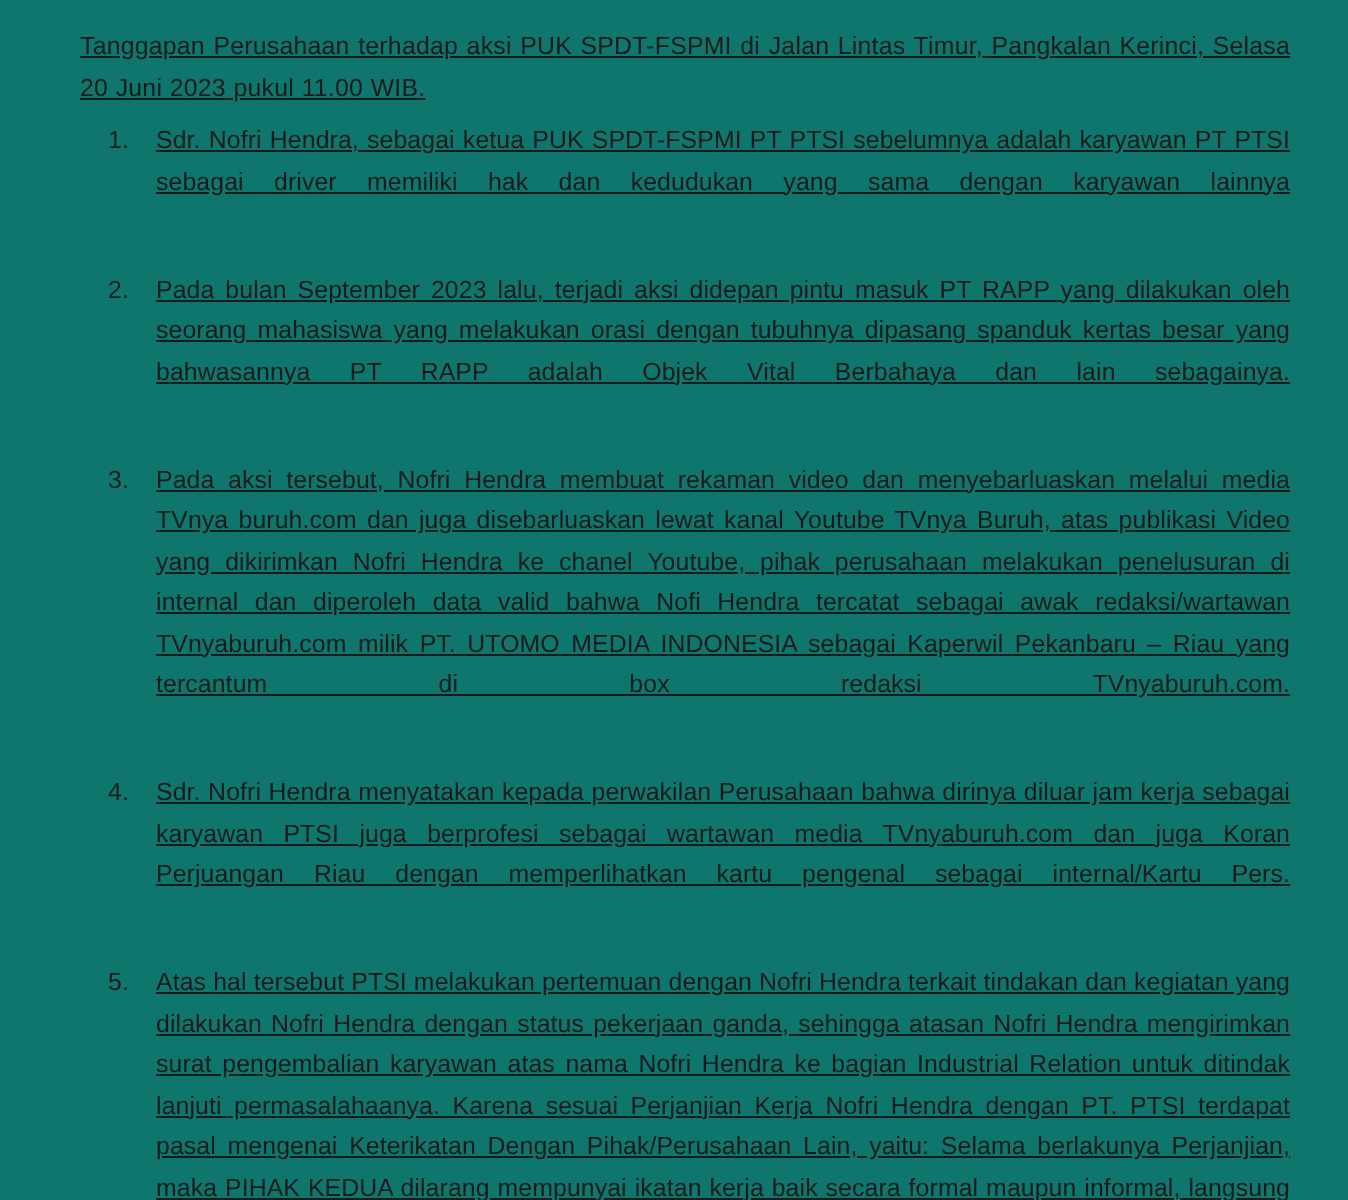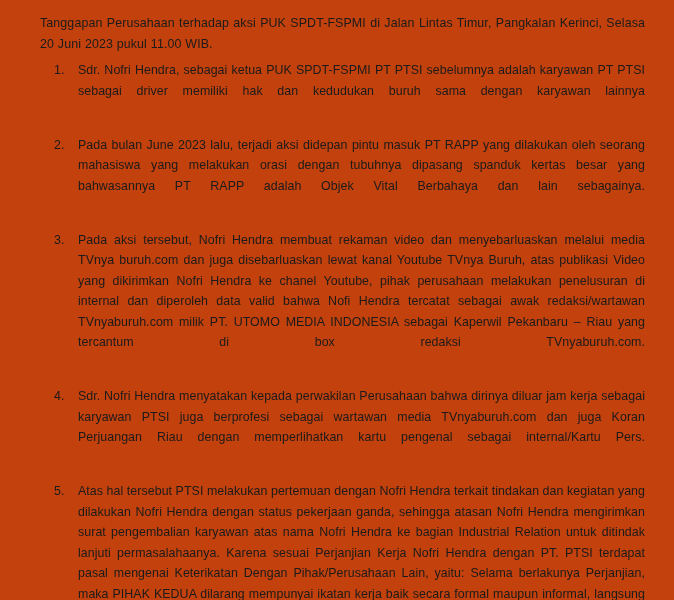--- a/index.html
+++ b/index.html
@@ -11,23 +11,24 @@
     width: 674px;
     height: 600px;
     overflow: hidden;
     font-family: "Liberation Sans", sans-serif;
     color: #1b1b1b;
   }
   #page {
     position: relative;
     width: 674px;
     height: 600px;
-    background: #c2410c;
+    background: #0f766e;
     box-sizing: border-box;
     padding: 13px 29px 0 40px;
+    text-decoration: underline;
   }
   .intro {
     font-size: 12.4px;
     line-height: 20.5px;
     text-align: justify;
     text-justify: inter-word;
     margin: 0 0 6px 0;
     letter-spacing: 0.01em;
     word-spacing: 0.02em;
   }
@@ -73,25 +74,25 @@
 </head>
 <body>
 
 <div id="page">
 
   <p class="intro">Tanggapan Perusahaan terhadap aksi PUK SPDT-FSPMI di Jalan Lintas Timur, Pangkalan Kerinci, Selasa 20 Juni 2023 pukul 11.00 WIB.</p>
 
   <ol class="doc-list">
     <li>
       <span class="marker">1.</span>
-      <span class="li-text">Sdr. Nofri Hendra, sebagai ketua PUK SPDT-FSPMI PT PTSI sebelumnya adalah karyawan PT PTSI sebagai driver memiliki hak dan kedudukan buruh sama dengan karyawan lainnya</span>
+      <span class="li-text">Sdr. Nofri Hendra, sebagai ketua PUK SPDT-FSPMI PT PTSI sebelumnya adalah karyawan PT PTSI sebagai driver memiliki hak dan kedudukan yang sama dengan karyawan lainnya</span>
     </li>
     <li>
       <span class="marker">2.</span>
-      <span class="li-text">Pada bulan June 2023 lalu, terjadi aksi didepan pintu masuk PT RAPP yang dilakukan oleh seorang mahasiswa yang melakukan orasi dengan tubuhnya dipasang spanduk kertas besar yang bahwasannya PT RAPP adalah Objek Vital Berbahaya dan lain sebagainya.</span>
+      <span class="li-text">Pada bulan September 2023 lalu, terjadi aksi didepan pintu masuk PT RAPP yang dilakukan oleh seorang mahasiswa yang melakukan orasi dengan tubuhnya dipasang spanduk kertas besar yang bahwasannya PT RAPP adalah Objek Vital Berbahaya dan lain sebagainya.</span>
     </li>
     <li>
       <span class="marker">3.</span>
       <span class="li-text">Pada aksi tersebut, Nofri Hendra membuat rekaman video dan menyebarluaskan melalui media TVnya buruh.com dan juga disebarluaskan lewat kanal Youtube TVnya Buruh, atas publikasi Video yang dikirimkan Nofri Hendra ke chanel Youtube, pihak perusahaan melakukan penelusuran di internal dan diperoleh data valid bahwa Nofi Hendra tercatat sebagai awak redaksi/wartawan TVnyaburuh.com milik PT. UTOMO MEDIA INDONESIA sebagai Kaperwil Pekanbaru – Riau yang tercantum di box redaksi TVnyaburuh.com.</span>
     </li>
     <li>
       <span class="marker">4.</span>
       <span class="li-text">Sdr. Nofri Hendra menyatakan kepada perwakilan Perusahaan bahwa dirinya diluar jam kerja sebagai karyawan PTSI juga berprofesi sebagai wartawan media TVnyaburuh.com dan juga Koran Perjuangan Riau dengan memperlihatkan kartu pengenal sebagai internal/Kartu Pers.</span>
     </li>
     <li>

